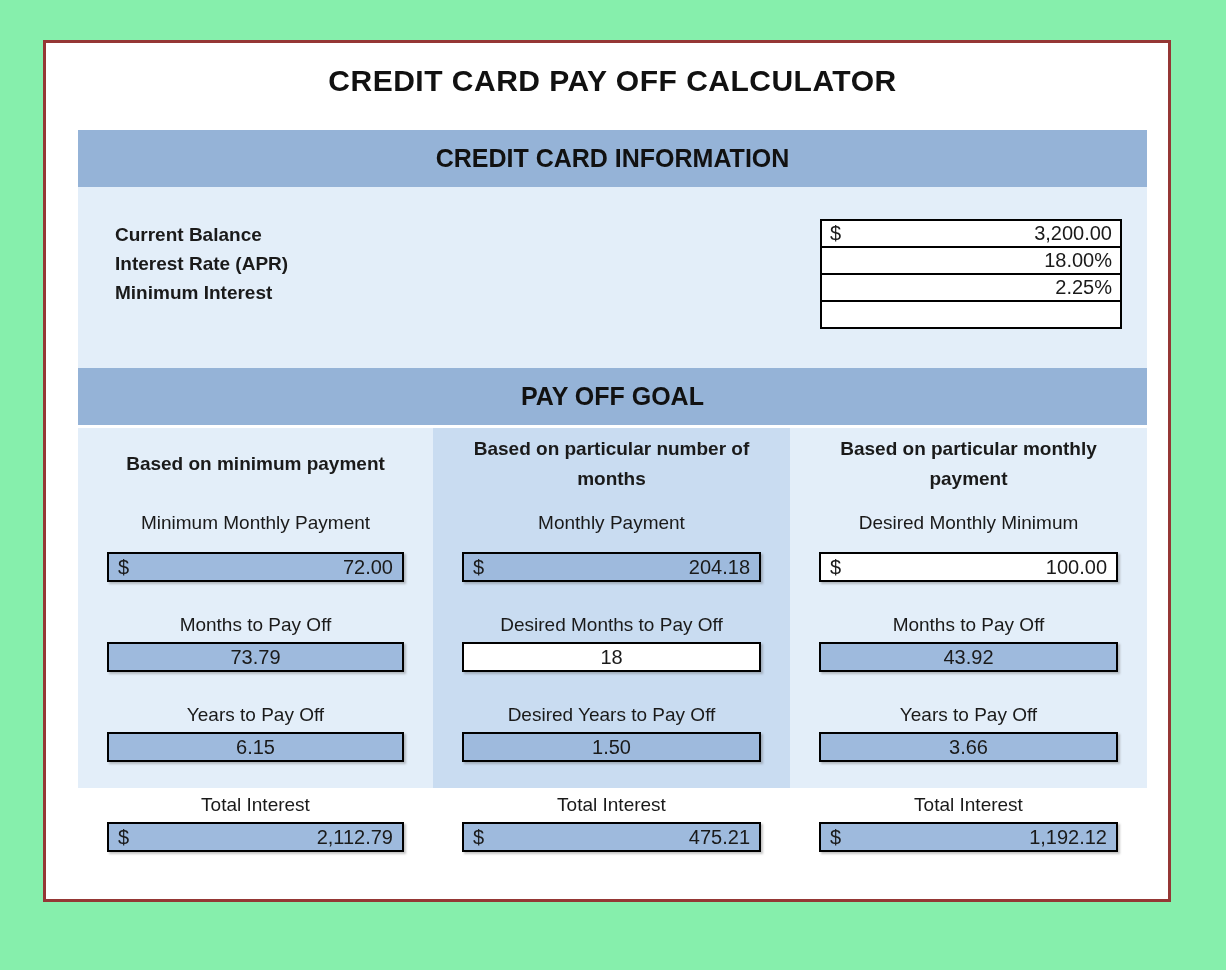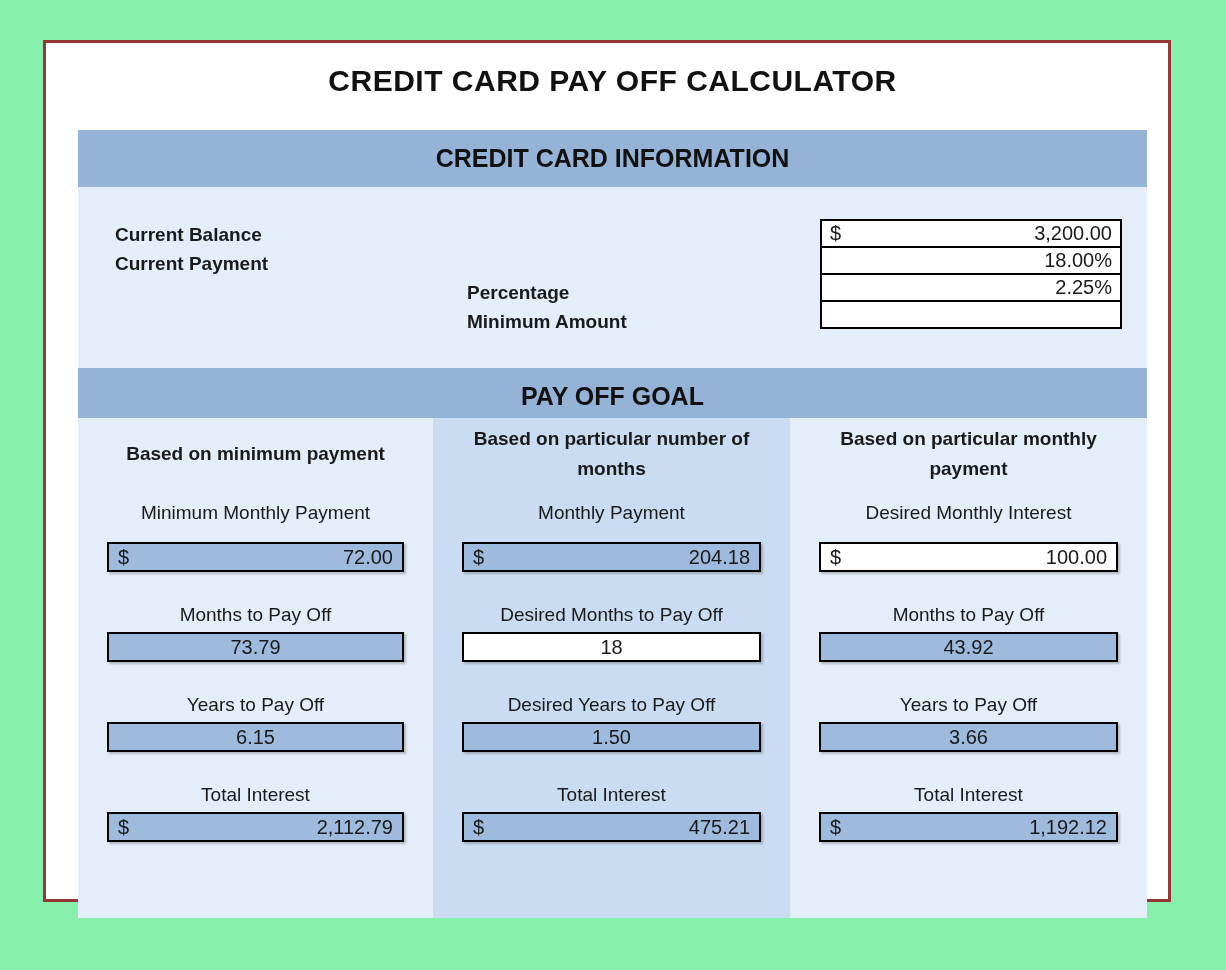--- a/index.html
+++ b/index.html
@@ -95,22 +95,22 @@
     align-items: center;
     padding: 0 8px;
     font-size: 20px;
   }
   .info-field-row + .info-field-row { margin-top: -2px; }
 
   .cols {
     position: absolute;
     left: 78px;
     width: 1069px;
-    top: 418px;
-    height: 500px;
+    top: 428px;
+    height: 360px;
     display: flex;
   }
   .col {
     background: #e3eef9;
     box-sizing: border-box;
     padding: 0 29px;
   }
   .col-left  { width: 355px; }
   .col-mid   { width: 357px; background: #c9dcf1; }
   .col-right { width: 357px; }
@@ -161,25 +161,22 @@
 
   <div class="title">CREDIT CARD PAY OFF CALCULATOR</div>
 
   <div class="section-bar bar-info">
     <span>CREDIT CARD INFORMATION</span>
   </div>
 
   <div class="info-section">
     <div class="info-labels-a">
       <div class="info-label">Current Balance</div>
-      <div class="info-label">Current Payment</div>
-    </div>
-    <div class="info-labels-b">
-      <div class="info-label">Percentage</div>
-      <div class="info-label">Minimum Amount</div>
+      <div class="info-label">Interest Rate (APR)</div>
+      <div class="info-label">Minimum Interest</div>
     </div>
     <div class="info-fields">
       <div class="info-field-row">
         <span class="prefix">$</span>
         <span class="val-right">3,200.00</span>
       </div>
       <div class="info-field-row">
         <span class="val-right">18.00%</span>
       </div>
       <div class="info-field-row">
@@ -253,21 +250,21 @@
         <div class="field blue">
           <span class="prefix">$</span>
           <span class="val-right">475.21</span>
         </div>
       </div>
     </div>
 
     <div class="col col-right">
       <div class="col-header">Based on particular monthly payment</div>
       <div class="group-first">
-        <div class="item-label">Desired Monthly Interest</div>
+        <div class="item-label">Desired Monthly Minimum</div>
         <div class="field white">
           <span class="prefix">$</span>
           <span class="val-right">100.00</span>
         </div>
       </div>
       <div class="group">
         <div class="item-label">Months to Pay Off</div>
         <div class="field blue center">
           <span>43.92</span>
         </div>

